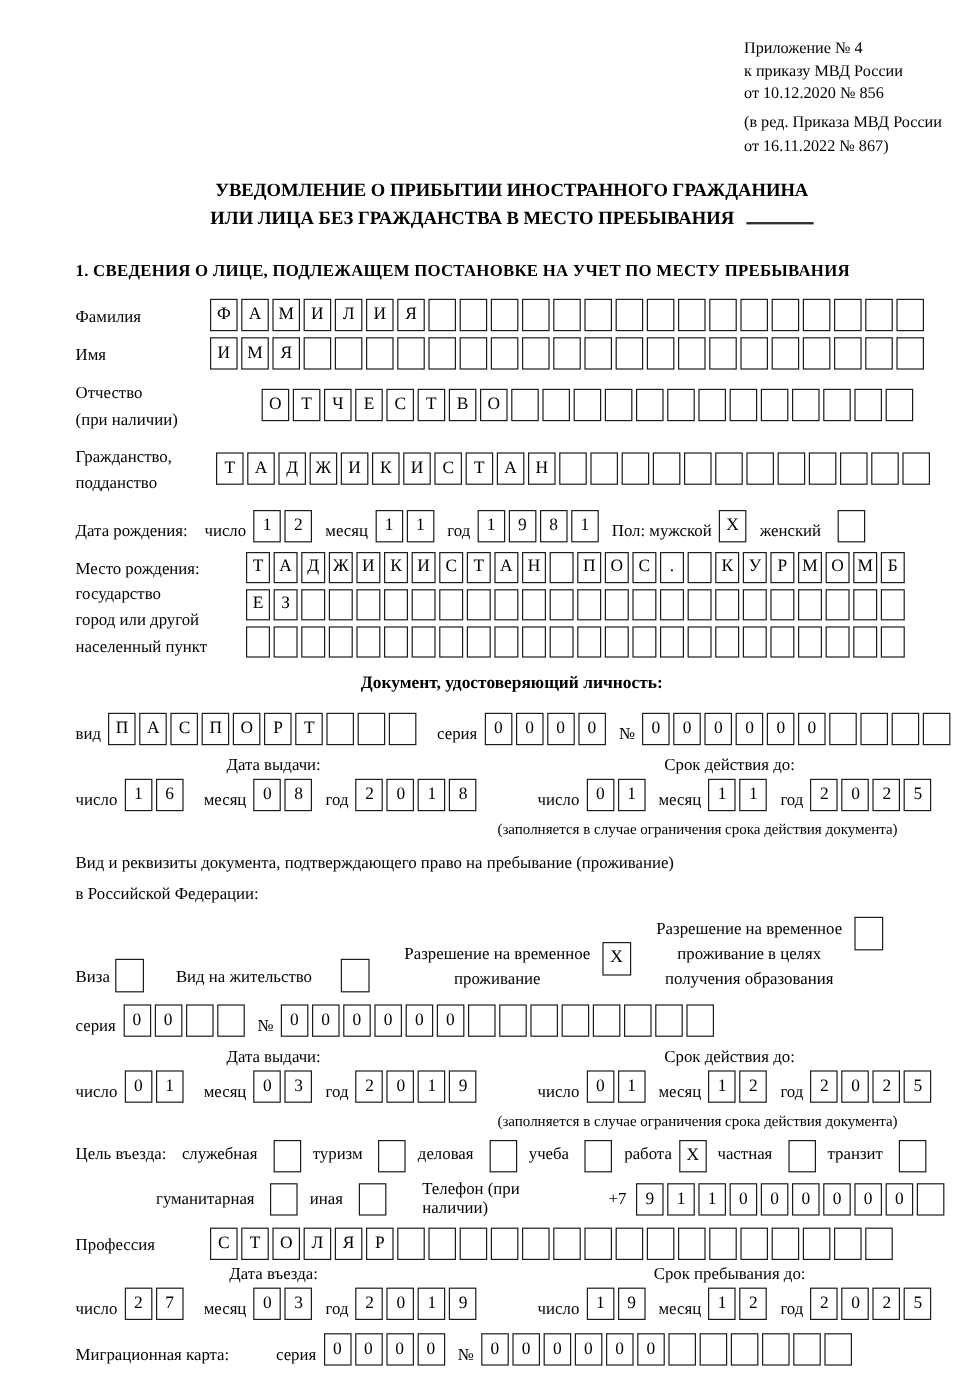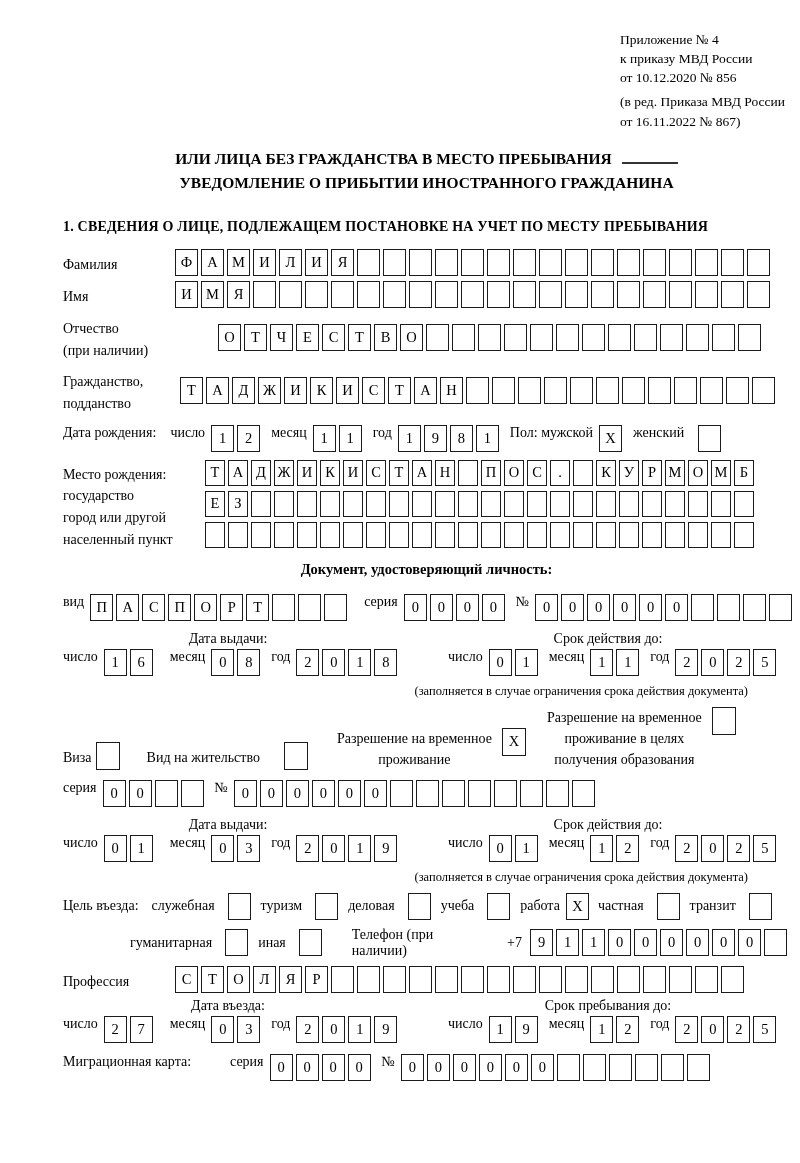--- a/index.html
+++ b/index.html
@@ -35,21 +35,21 @@
   .blank-line { display: inline-block; width: 56px; border-bottom: 2px solid #333; height: 13px; margin-left: 10px; }
 
   .sec-heading { font-weight: bold; font-size: 14px; margin-top: 24px; margin-bottom: 14px; letter-spacing: .2px; }
 
   .row { display: flex; align-items: center; margin-bottom: 5px; }
   .row .lab { flex: none; padding-top: 5px; }
   .lab2 { line-height: 1.55; }
   .w112 { width: 112px; } .w155 { width: 155px; } .w117 { width: 117px; } .w142 { width: 142px; }
   .stack > .boxrow { margin-bottom: 5px; }
 
-  .inline-fields { display: flex; align-items: flex-start; margin-bottom: 5px; }
+  .inline-fields { display: flex; align-items: flex-end; margin-bottom: 5px; }
   .inline-fields .t { padding: 0 6px 0 0; }
   .gap8 { margin-left: 8px; } .gap14 { margin-left: 14px; } .gap20 { margin-left: 20px; }
 
   .center-bold { text-align: center; font-weight: bold; font-size: 14.5px; margin: 8px 0 16px 0; }
 
   .dates { display: flex; margin-top: 10px; }
   .dates .half { width: 385px; }
   .dates .half.right { width: auto; }
   .dates .dt { text-align: center; font-size: 14px; margin-bottom: 2px; }
   .dates .half.left .dt { width: 330px; }
@@ -75,24 +75,24 @@
 
   <div class="hdr">
     <div>Приложение № 4</div>
     <div>к приказу МВД России</div>
     <div>от 10.12.2020 № 856</div>
     <div class="ed">(в ред. Приказа МВД России</div>
     <div>от 16.11.2022 № 867)</div>
   </div>
 
   <div class="title">
+    <div>УВЕДОМЛЕНИЕ О ПРИБЫТИИ ИНОСТРАННОГО ГРАЖДАНИНА</div>
     <div>
       <span>ИЛИ ЛИЦА БЕЗ ГРАЖДАНСТВА В МЕСТО ПРЕБЫВАНИЯ</span><span class="blank-line"></span>
     </div>
-    <div>УВЕДОМЛЕНИЕ О ПРИБЫТИИ ИНОСТРАННОГО ГРАЖДАНИНА</div>
   </div>
 
   <div class="sec-heading">1. СВЕДЕНИЯ О ЛИЦЕ, ПОДЛЕЖАЩЕМ ПОСТАНОВКЕ НА УЧЕТ ПО МЕСТУ ПРЕБЫВАНИЯ</div>
 
   <div class="row">
     <div class="lab w112">Фамилия</div>
     <div class="boxrow">
         <span class="cell">Ф</span>
         <span class="cell">А</span>
         <span class="cell">М</span>
@@ -407,20 +407,24 @@
             <span class="cell">2</span>
             <span class="cell">0</span>
             <span class="cell">2</span>
             <span class="cell">5</span>
           </span>
       </div>
     </div>
   </div>
   <div class="note">(заполняется в случае ограничения срока действия документа)</div>
 
+  <div class="plain">
+    <div>Вид и реквизиты документа, подтверждающего право на пребывание (проживание)</div>
+    <div>в Российской Федерации:</div>
+  </div>
 
   <div class="permits">
     <div class="permit">
       <div class="plab" style="padding-top:5px">Виза</div>
       <div class="boxrow cb" style="margin-left:4px">
           <span class="cell"></span>
         </div>
     </div>
     <div class="permit" style="margin-left:24px">
       <div class="plab" style="padding-top:5px">Вид на жительство</div>

